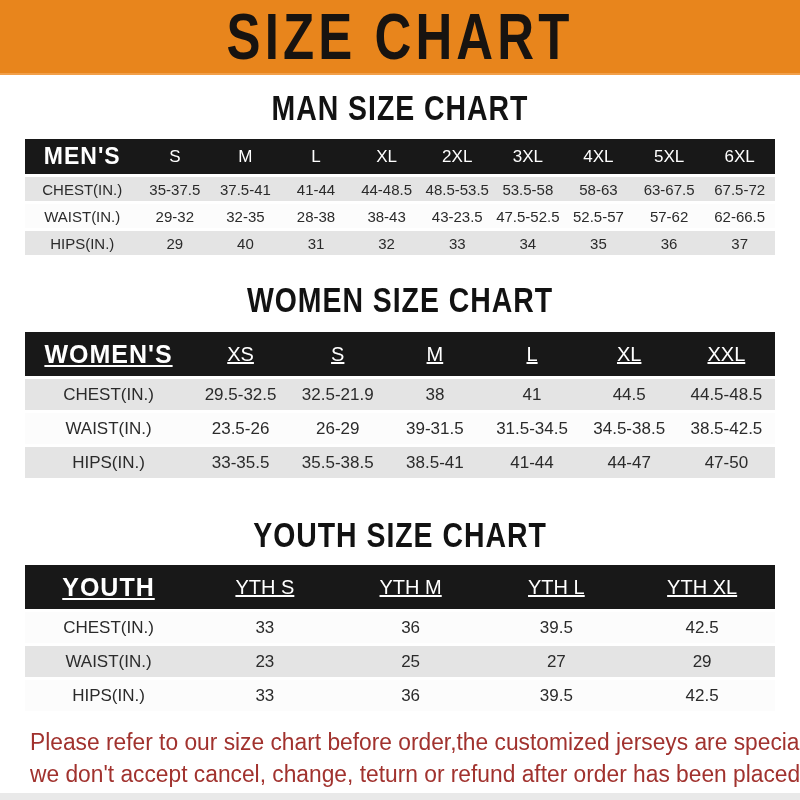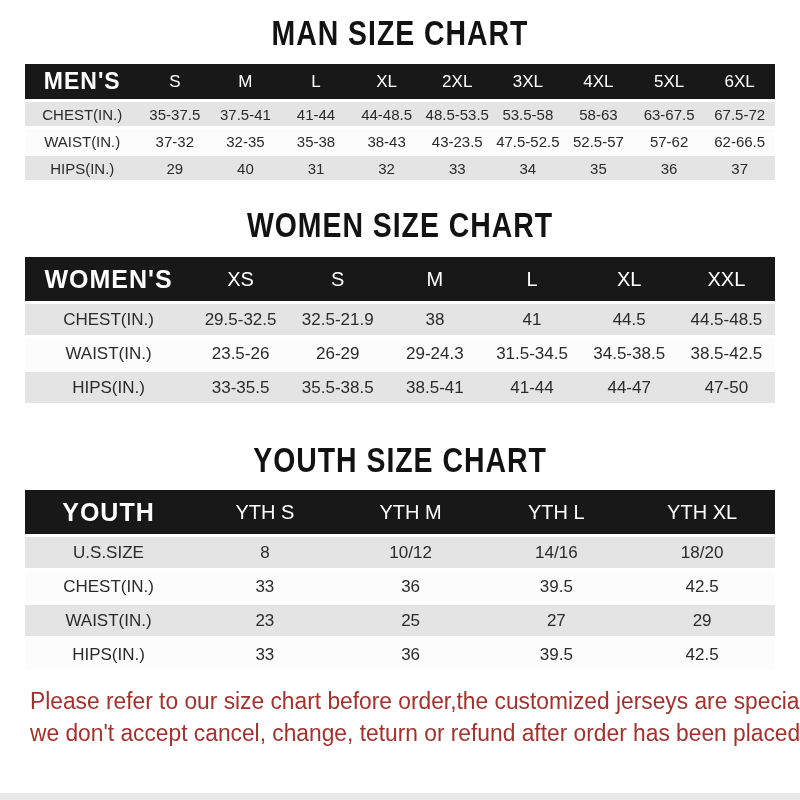--- a/index.html
+++ b/index.html
@@ -76,21 +76,21 @@
   tr.shade td{background:var(--row-gray,#E4E4E4);}
   tr.light td{background:#FCFCFC;}
 
   
   .men thead th{height:33px;font-size:17px;}
   .men th.headlabel{font-size:23px;}
   .men tbody td{height:22px;font-size:15px;}
   .men .rowlabel{width:15%;}
 
   
-  .women thead th,.youth thead th{height:42px;font-size:20px;}
+  .women thead th,.youth thead th{height:42px;font-size:20px;text-decoration:underline;}
   .women th.headlabel,.youth th.headlabel{font-size:25px;}
   .women tbody td,.youth tbody td{height:29px;font-size:17px;}
   .women .rowlabel{width:22%;}
   .youth .rowlabel{width:22%;margin-left:32px;}
 
   
   .disclaimer{
     margin:12px 0 0 30px;
     color:var(--disclaimer-red,#A1322E);
   }
@@ -108,20 +108,23 @@
     left:0;right:0;bottom:0;
     height:7px;
     background:#e9e9e9;
   }
 </style>
 </head>
 <body>
 
 <div class="page">
 
+  <header class="banner">
+    <h1>SIZE CHART</h1>
+  </header>
 
   <section class="chart men">
     <h2>MAN SIZE CHART</h2>
     <table>
         <thead>
           <tr>
             <th class="rowlabel headlabel">MEN'S</th>
             <th>S</th>
             <th>M</th>
             <th>L</th>
@@ -141,23 +144,23 @@
             <td>41-44</td>
             <td>44-48.5</td>
             <td>48.5-53.5</td>
             <td>53.5-58</td>
             <td>58-63</td>
             <td>63-67.5</td>
             <td>67.5-72</td>
           </tr>
           <tr class="light">
             <td class="rowlabel">WAIST(IN.)</td>
-            <td>37-32</td>
+            <td>29-32</td>
             <td>32-35</td>
-            <td>35-38</td>
+            <td>28-38</td>
             <td>38-43</td>
             <td>43-23.5</td>
             <td>47.5-52.5</td>
             <td>52.5-57</td>
             <td>57-62</td>
             <td>62-66.5</td>
           </tr>
           <tr class="shade">
             <td class="rowlabel">HIPS(IN.)</td>
             <td>29</td>
@@ -195,21 +198,21 @@
             <td>32.5-21.9</td>
             <td>38</td>
             <td>41</td>
             <td>44.5</td>
             <td>44.5-48.5</td>
           </tr>
           <tr class="light">
             <td class="rowlabel">WAIST(IN.)</td>
             <td>23.5-26</td>
             <td>26-29</td>
-            <td>29-24.3</td>
+            <td>39-31.5</td>
             <td>31.5-34.5</td>
             <td>34.5-38.5</td>
             <td>38.5-42.5</td>
           </tr>
           <tr class="shade">
             <td class="rowlabel">HIPS(IN.)</td>
             <td>33-35.5</td>
             <td>35.5-38.5</td>
             <td>38.5-41</td>
             <td>41-44</td>
@@ -226,27 +229,20 @@
         <thead>
           <tr>
             <th class="rowlabel headlabel">YOUTH</th>
             <th>YTH S</th>
             <th>YTH M</th>
             <th>YTH L</th>
             <th>YTH XL</th>
           </tr>
         </thead>
         <tbody>
-          <tr class="shade">
-            <td class="rowlabel">U.S.SIZE</td>
-            <td>8</td>
-            <td>10/12</td>
-            <td>14/16</td>
-            <td>18/20</td>
-          </tr>
           <tr class="light">
             <td class="rowlabel">CHEST(IN.)</td>
             <td>33</td>
             <td>36</td>
             <td>39.5</td>
             <td>42.5</td>
           </tr>
           <tr class="shade">
             <td class="rowlabel">WAIST(IN.)</td>
             <td>23</td>

